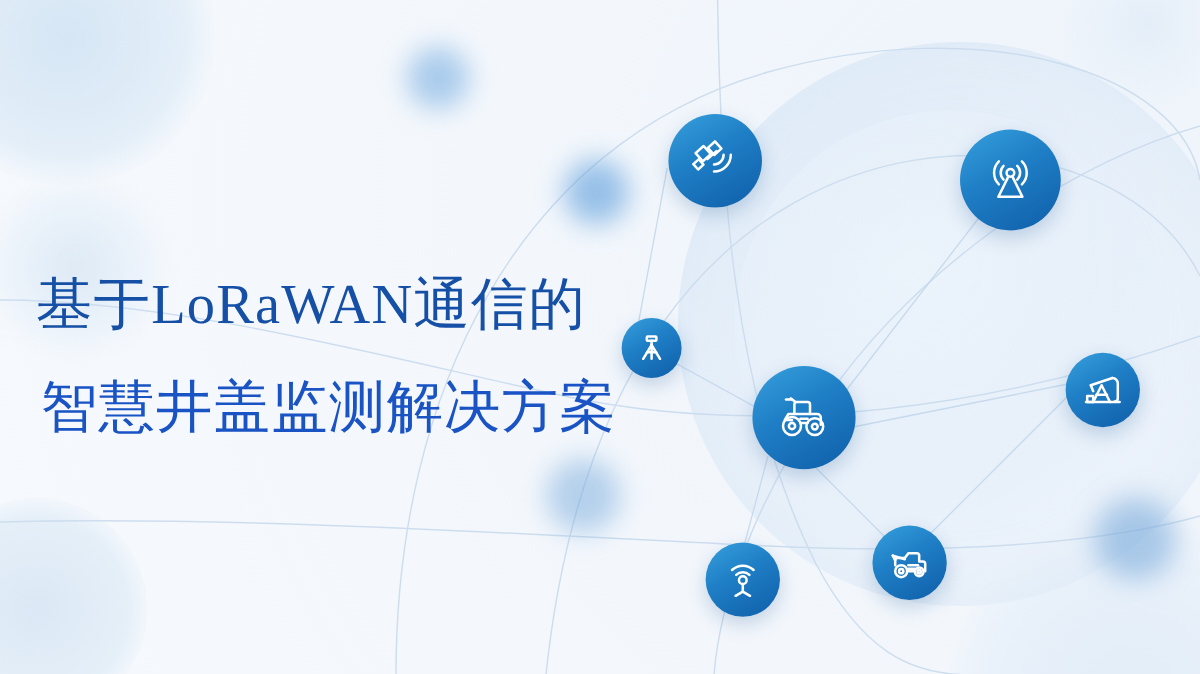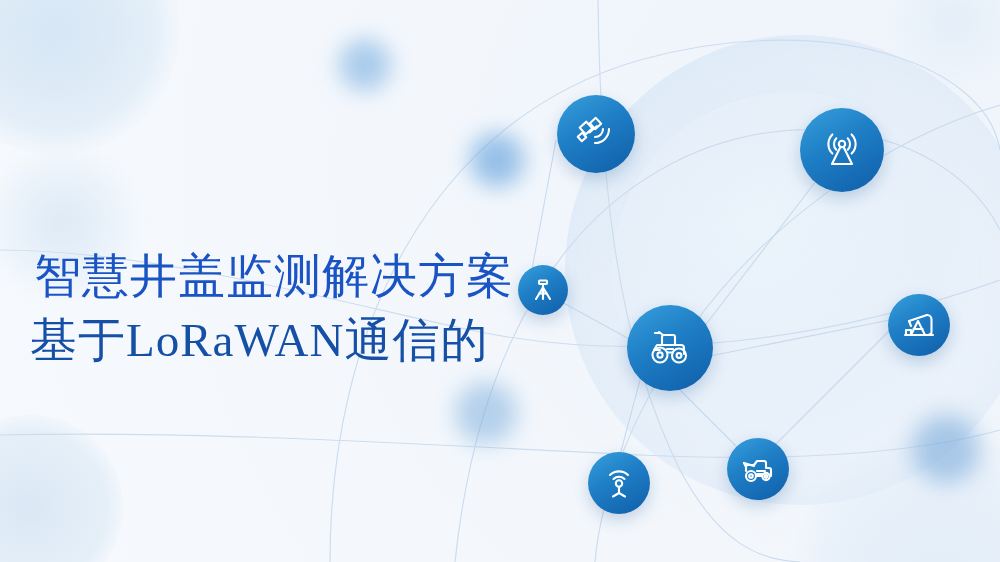--- a/index.html
+++ b/index.html
@@ -206,17 +206,17 @@
         <path d="M4 12 l10 3"></path>
         <path d="M4 12 l2 4"></path>
         <path d="M17 20 h8"></path>
         <path d="M17 23 h5"></path>
         <path d="M16 25 h6"></path>
       </g>
     </svg>
   </div>
 
   <div class="title">
+    <div class="title-line line1" style="color: rgb(21, 80, 166);">基于LoRaWAN通信的</div>
     <div class="title-line line2" style="color: rgb(26, 84, 196);">智慧井盖监测解决方案</div>
-    <div class="title-line line1" style="color: rgb(21, 80, 166);">基于LoRaWAN通信的</div>
   </div>
 
 </div>
 
 </body></html>

